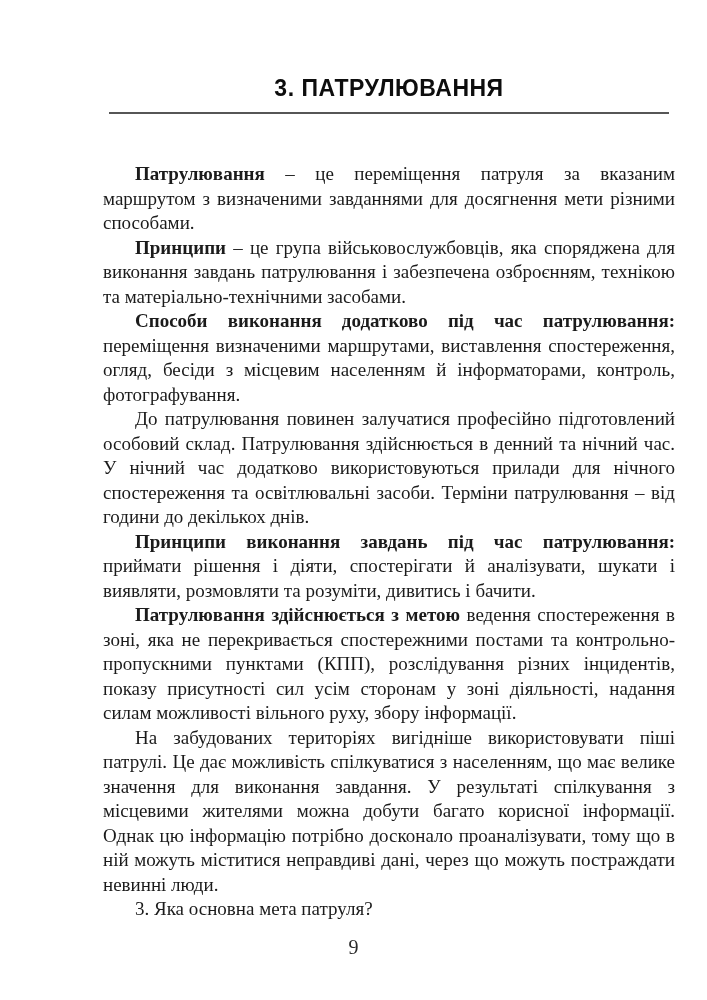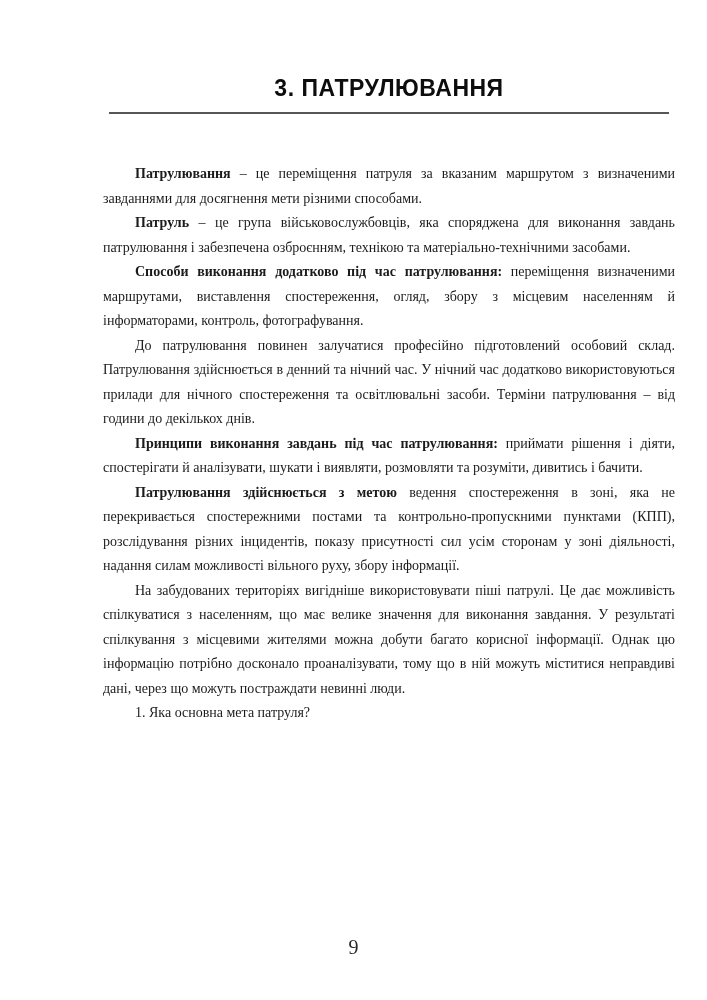--- a/index.html
+++ b/index.html
@@ -26,21 +26,21 @@
     line-height: 28px;
     letter-spacing: 0.5px;
     color: #0d0d0d;
   }
   .page-body {
     margin: 48px 67px 0 68px;
   }
   .page-body p {
     margin: 0;
     padding: 0;
-    font-size: 14px;
+    font-size: 19px;
     line-height: 24.5px;
     text-align: justify;
     text-justify: inter-word;
     text-indent: 32px;
   }
   .lead { font-weight: bold; }
   .page-number {
     position: absolute;
     top: 936px;
     left: 0;
@@ -54,24 +54,24 @@
 <body>
 
 <div class="page">
 
   <div class="title-block">
     <div class="chapter-title">3. ПАТРУЛЮВАННЯ</div>
   </div>
 
   <div class="page-body">
     <p><span class="lead">Патрулювання</span><span> – це переміщення патруля за вказаним маршрутом з визначеними завданнями для досягнення мети різними способами.</span></p>
-    <p><span class="lead">Патруль</span><span> – це група військовослужбовців, яка споряджена для виконання завдань патрулювання і забезпечена озброєнням, технікою та матеріально-технічними засобами.</span></p>
-    <p><span class="lead">Способи виконання додатково під час патрулювання:</span><span> переміщення визначеними маршрутами, виставлення спостереження, огляд, збору з місцевим населенням й інформаторами, контроль, фотографування.</span></p>
+    <p><span class="lead">Принципи</span><span> – це група військовослужбовців, яка споряджена для виконання завдань патрулювання і забезпечена озброєнням, технікою та матеріально-технічними засобами.</span></p>
+    <p><span class="lead">Способи виконання додатково під час патрулювання:</span><span> переміщення визначеними маршрутами, виставлення спостереження, огляд, бесіди з місцевим населенням й інформаторами, контроль, фотографування.</span></p>
     <p><span class="lead"></span><span>До патрулювання повинен залучатися професійно підготовлений особовий склад. Патрулювання здійснюється в денний та нічний час. У нічний час додатково використовуються прилади для нічного спостереження та освітлювальні засоби. Терміни патрулювання – від години до декількох днів.</span></p>
     <p><span class="lead">Принципи виконання завдань під час патрулювання:</span><span> приймати рішення і діяти, спостерігати й аналізувати, шукати і виявляти, розмовляти та розуміти, дивитись і бачити.</span></p>
     <p><span class="lead">Патрулювання здійснюється з метою</span><span> ведення спостереження в зоні, яка не перекривається спостережними постами та контрольно-пропускними пунктами (КПП), розслідування різних інцидентів, показу присутності сил усім сторонам у зоні діяльності, надання силам можливості вільного руху, збору інформації.</span></p>
     <p><span class="lead"></span><span>На забудованих територіях вигідніше використовувати піші патрулі. Це дає можливість спілкуватися з населенням, що має велике значення для виконання завдання. У результаті спілкування з місцевими жителями можна добути багато корисної інформації. Однак цю інформацію потрібно досконало проаналізувати, тому що в ній можуть міститися неправдиві дані, через що можуть постраждати невинні люди.</span></p>
-    <p><span class="lead"></span><span>1. Яка основна мета патруля?</span></p>
+    <p><span class="lead"></span><span>3. Яка основна мета патруля?</span></p>
   </div>
 
   <div class="page-number">9</div>
 
 </div>
 
 </body></html>

